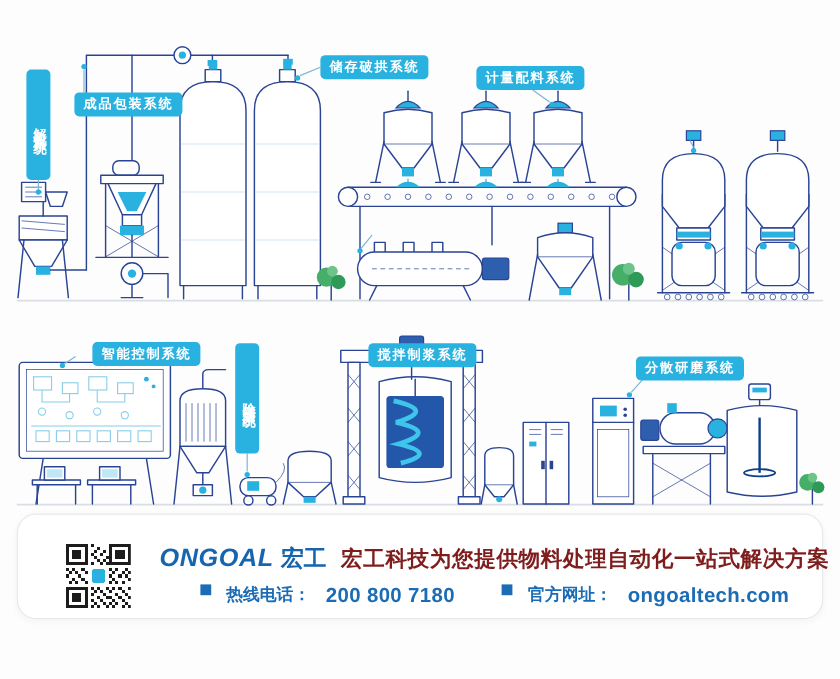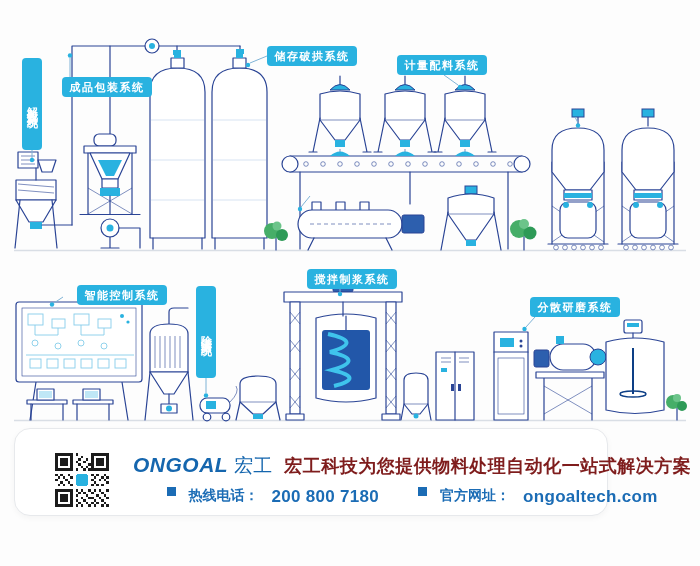--- a/index.html
+++ b/index.html
@@ -4,28 +4,28 @@
 <style>
   html,body{margin:0;padding:0;background:#fff;}
   .stage{position:relative;width:700px;height:566px;background:#fdfdfd;overflow:hidden;
          font-family:"Liberation Sans","DejaVu Sans",sans-serif;}
   .art{position:absolute;left:0;top:0;}
   .lbl{position:absolute;background:#29b2e0;color:#fff;font-size:11px;font-weight:bold;
        display:flex;align-items:center;justify-content:center;border-radius:4px;
        letter-spacing:1.5px;line-height:1;}
   .lbl.h{width:90px;height:20px;}
   .lbl.v{width:20px;height:92px;writing-mode:vertical-rl;letter-spacing:2px;}
-  .footer{position:absolute;left:14px;top:428px;width:594px;height:88px;background:#fff;
+  .footer{position:absolute;left:14px;top:428px;width:672px;height:88px;background:#fff;
           border:1px solid #e7e9ec;border-radius:16px;box-shadow:0 2px 6px rgba(0,0,0,.04);
           display:flex;align-items:center;padding:16px 24px 0 40px;box-sizing:border-box;gap:24px;}
   .qr{flex:0 0 auto;width:54px;height:54px;}
   .ftxt{flex:1;display:flex;flex-direction:column;align-items:center;gap:8px;}
   .fline1{display:flex;align-items:baseline;gap:12px;white-space:nowrap;}
   .brand-en{font-style:italic;font-weight:800;font-size:21px;color:#1566ae;letter-spacing:.5px;}
-  .brand-cn{font-weight:400;font-size:19px;color:#1566ae;margin-left:-6px;text-align:center;}
+  .brand-cn{font-weight:700;font-size:19px;color:#1566ae;margin-left:-6px;text-align:center;}
   .slogan{font-weight:700;font-size:18px;color:#7f1d1d;letter-spacing:.5px;}
   .fline2{display:flex;gap:13px;white-space:nowrap;}
   .sq{width:9px;height:9px;background:#1b6cb5;flex:0 0 auto;}
   .sq.second{margin-left:26px;}
   .f-label{font-weight:700;font-size:14px;color:#1b6cb5;}
   .f-big{font-weight:800;font-size:17px;color:#1b6cb5;letter-spacing:.3px;}
   
   .s{stroke:#2a4495;stroke-width:1.2;fill:none;stroke-linejoin:round;stroke-linecap:round;}
   .sw{stroke:#2a4495;stroke-width:1.2;fill:#fff;stroke-linejoin:round;}
   .st{stroke:#2a4495;stroke-width:.6;fill:none;}
@@ -334,21 +334,21 @@
         <circle class="cd" cx="524.5" cy="329" r="2.2"></circle>
     </g>
   </svg>
 
   <div class="lbl v" style="left:22px;top:58px;">解包投料系统</div>
   <div class="lbl h" style="left:62px;top:77px;">成品包装系统</div>
   <div class="lbl h" style="left:267px;top:46px;">储存破拱系统</div>
   <div class="lbl h" style="left:397px;top:55px;">计量配料系统</div>
   <div class="lbl h" style="left:77px;top:285px;">智能控制系统</div>
   <div class="lbl v" style="left:196px;top:286px;">除尘清洁系统</div>
-  <div class="lbl h" style="left:307px;top:269px;">搅拌制浆系统</div>
+  <div class="lbl h" style="left:307px;top:286px;">搅拌制浆系统</div>
   <div class="lbl h" style="left:517px;top:297px;margin-left:13px;">分散研磨系统</div>
 
   <div class="footer">
     <svg class="qr" viewBox="0 0 21 21" shape-rendering="crispEdges">
       <path fill="#1c1c1c" fill-rule="evenodd" d="M0,0 h7 v7 h-7 z M1,1 v5 h5 v-5 z M14,0 h7 v7 h-7 z M15,1 v5 h5 v-5 z M0,14 h7 v7 h-7 z M1,15 v5 h5 v-5 z"></path>
       <rect x="2" y="2" width="3" height="3" fill="#1c1c1c"></rect>
       <rect x="16" y="2" width="3" height="3" fill="#1c1c1c"></rect>
       <rect x="2" y="16" width="3" height="3" fill="#1c1c1c"></rect>
       <path fill="#1c1c1c" d="M8,0 h1v1h-1z M10,1 h1v1h-1z M9,2 h1v1h-1z M12,2 h1v1h-1z M8,3 h1v1h-1z M11,3 h1v1h-1z M13,4 h1v1h-1z M9,4 h1v1h-1z M10,5 h1v1h-1z M12,5 h1v1h-1z M8,6 h1v1h-1z M11,6 h1v1h-1z M13,6 h1v1h-1z
                M0,8 h1v1h-1z M2,8 h1v1h-1z M5,8 h1v1h-1z M1,9 h1v1h-1z M3,9 h1v1h-1z M6,9 h1v1h-1z M0,10 h1v1h-1z M4,10 h1v1h-1z M2,11 h1v1h-1z M5,11 h1v1h-1z M1,12 h1v1h-1z M3,12 h1v1h-1z M6,12 h1v1h-1z

